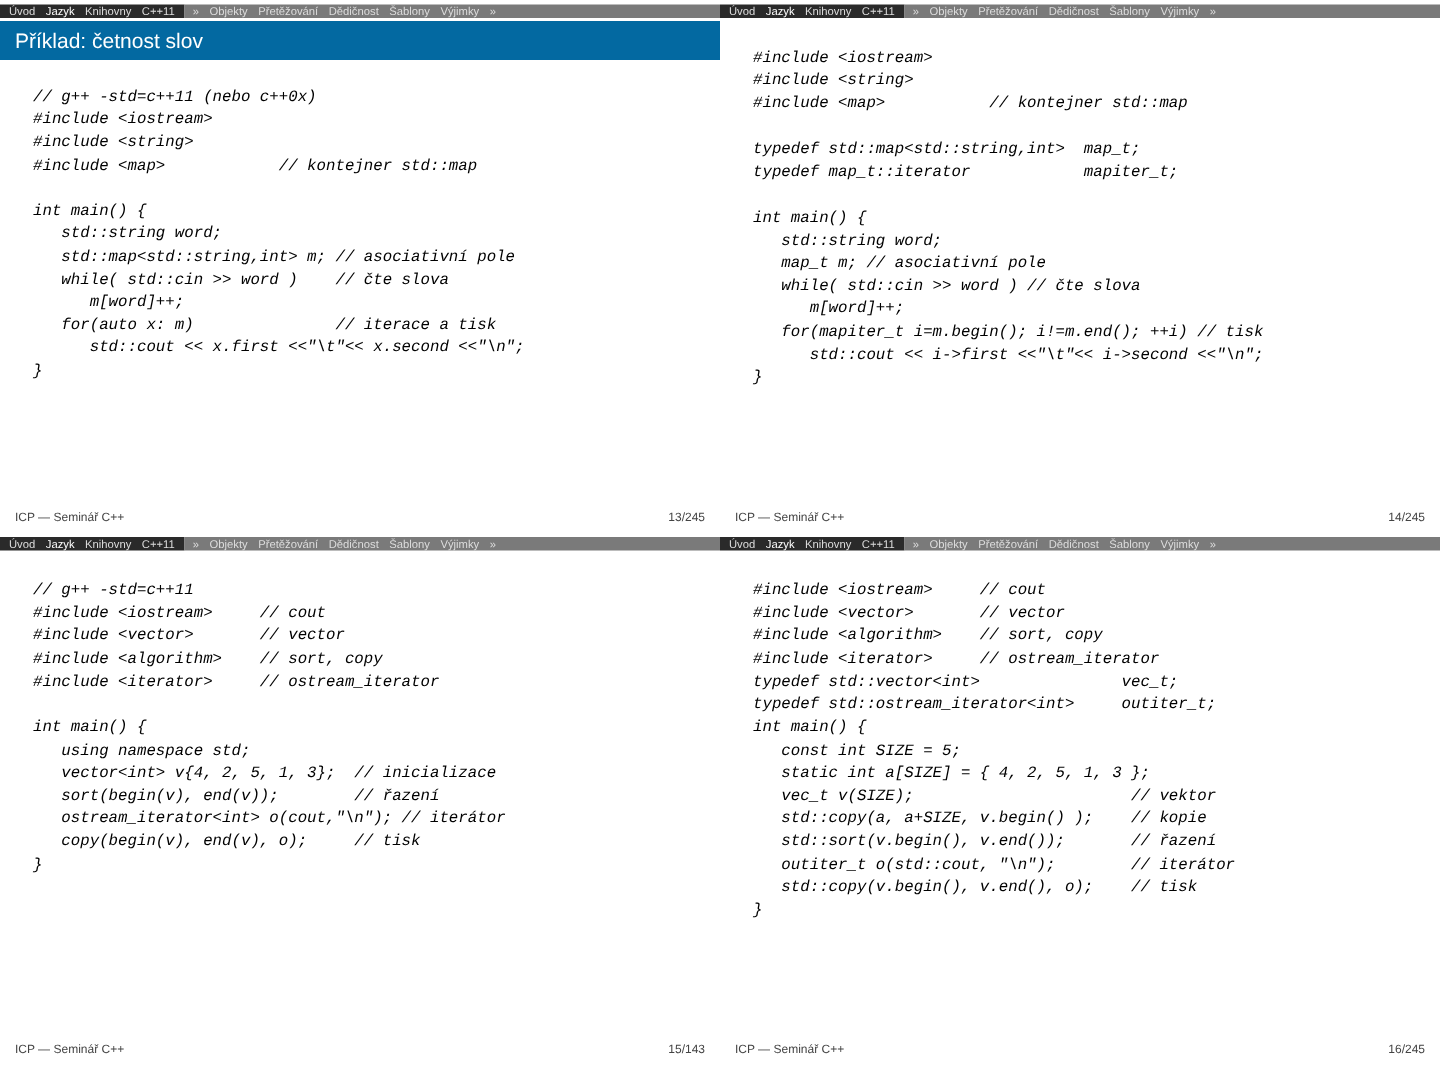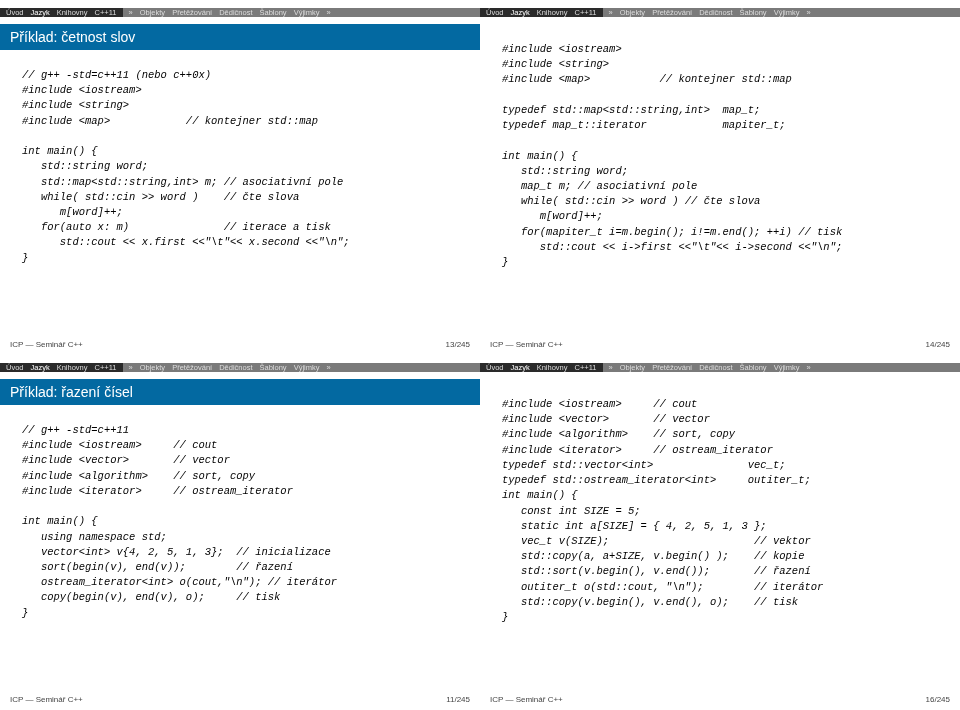--- a/index.html
+++ b/index.html
@@ -14,21 +14,21 @@
     grid-template-rows: 1fr 1fr;
   }
   .slide {
     display: flex;
     flex-direction: column;
     border: 0;
     padding: 0 0 4px 0;
   }
   .nav {
     display: flex;
-    height: 24px;
+    height: 14px;
     font-size: 7.5px;
     color: #ddd;
     align-items: center;
     overflow: hidden;
     white-space: nowrap;
   }
   .nav-dark { background: #2a2a2a; flex: 0 0 auto; padding: 0 6px; display: flex; align-items: center; gap: 7px; }
   .nav-light { background: #7a7a7a; flex: 1; padding: 0 6px; display: flex; align-items: center; gap: 7px; }
   .nav span { cursor: default; }
   .nav .hl { color: #fff; }
@@ -147,37 +147,36 @@
     <div class="nav-light">
       <span>»</span>
       <span>Objekty</span>
       <span>Přetěžování</span>
       <span>Dědičnost</span>
       <span>Šablony</span>
       <span>Výjimky</span>
       <span>»</span>
     </div>
   </div>
-  <div class="title-bar">Příklad: řazení čísel</div>
   <div class="content">// g++ -std=c++11
 #include &lt;iostream&gt;     // cout
 #include &lt;vector&gt;       // vector
 #include &lt;algorithm&gt;    // sort, copy
 #include &lt;iterator&gt;     // ostream_iterator
 
 int main() {
    using namespace std;
    vector&lt;int&gt; v{4, 2, 5, 1, 3};  // inicializace
    sort(begin(v), end(v));        // řazení
    ostream_iterator&lt;int&gt; o(cout,"\n"); // iterátor
    copy(begin(v), end(v), o);     // tisk
 }</div>
   <div class="footer">
     <span>ICP — Seminář C++</span>
-    <span>11/245</span>
+    <span>15/143</span>
   </div>
 </div>
 
 <div class="slide">
   <div class="nav">
     <div class="nav-dark">
       <span>Úvod</span>
       <span class="hl">Jazyk</span>
       <span>Knihovny</span>
       <span>C++11</span>

